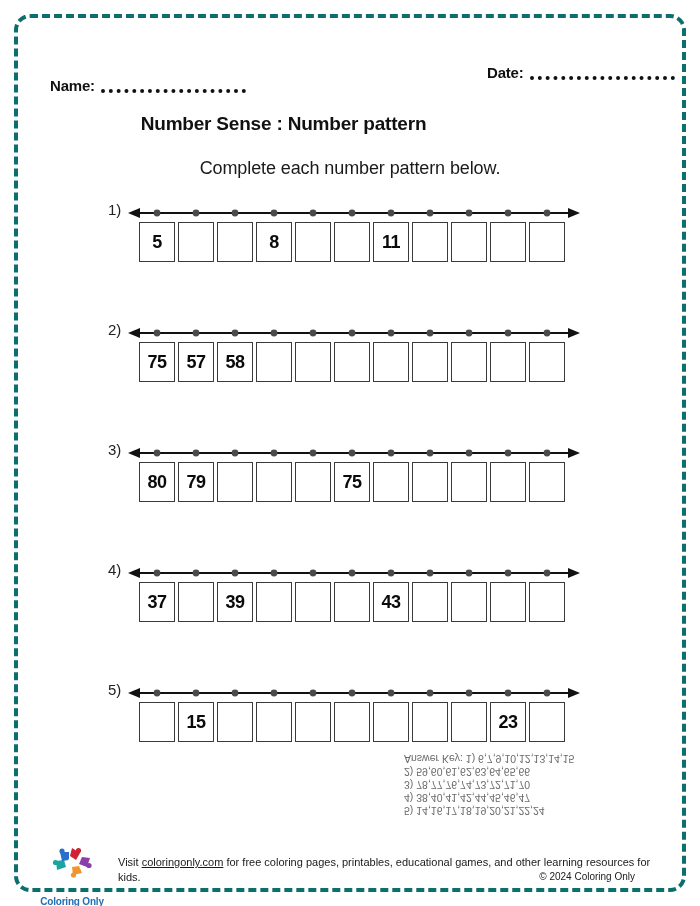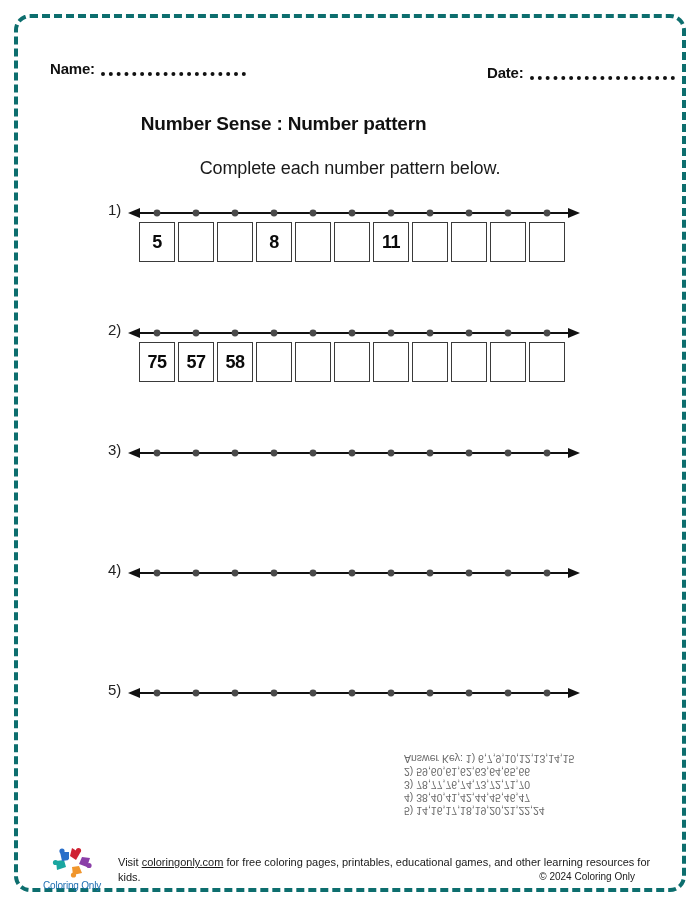--- a/index.html
+++ b/index.html
@@ -38,21 +38,21 @@
     top: 60px;
     width: 600px;
     height: 34px;
   }
   .field {
     position: absolute;
     display: flex;
     align-items: baseline;
     gap: 6px;
   }
-  .field-name { left: 0px; top: 0px; justify-content: center; }
+  .field-name { left: 0px; top: 17px; justify-content: center; }
   .field-date { left: 437px; top: 4px; }
   .field-label {
     font-size: 15px;
     font-weight: bold;
     color: #111111;
     letter-spacing: -0.2px;
     white-space: nowrap;
   }
   .dotline {
     display: inline-block;
@@ -169,23 +169,23 @@
   .logo {
     position: absolute;
     left: 6px;
     top: 0px;
     width: 72px;
     text-align: center;
   }
   .logo svg { display: block; margin: 0 auto; }
   .logo-text {
     font-size: 10px;
-    font-weight: normal;
+    font-weight: bold;
     color: #1f6fb2;
-    margin-top: 1px;
+    margin-top: 17px;
     letter-spacing: -0.2px;
   }
   .footer-text {
     position: absolute;
     left: 88px;
     top: 10px;
     width: 545px;
     font-size: 11px;
     line-height: 15px;
     color: #1a1a1a;
@@ -305,20 +305,33 @@
             <circle cx="146" cy="9" r="3.4" fill="#4a4a4a"></circle>
             <circle cx="185" cy="9" r="3.4" fill="#4a4a4a"></circle>
             <circle cx="224" cy="9" r="3.4" fill="#4a4a4a"></circle>
             <circle cx="263" cy="9" r="3.4" fill="#4a4a4a"></circle>
             <circle cx="302" cy="9" r="3.4" fill="#4a4a4a"></circle>
             <circle cx="341" cy="9" r="3.4" fill="#4a4a4a"></circle>
             <circle cx="380" cy="9" r="3.4" fill="#4a4a4a"></circle>
             <circle cx="419" cy="9" r="3.4" fill="#4a4a4a"></circle>
           </svg>
         </div>
+        <div class="boxes">
+          <div class="cell">80</div>
+          <div class="cell">79</div>
+          <div class="cell empty"></div>
+          <div class="cell empty"></div>
+          <div class="cell empty"></div>
+          <div class="cell">75</div>
+          <div class="cell empty"></div>
+          <div class="cell empty"></div>
+          <div class="cell empty"></div>
+          <div class="cell empty"></div>
+          <div class="cell empty"></div>
+        </div>
       </div>
       <div class="prow">
         <div class="row-num">4)</div>
         <div class="numline">
           <svg width="452" height="18" viewBox="0 0 452 18">
             <line x1="8" y1="9" x2="444" y2="9" stroke="#111111" stroke-width="2.2"></line>
             <polygon points="0,9 12,4 12,14" fill="#111111"></polygon>
             <polygon points="452,9 440,4 440,14" fill="#111111"></polygon>
             <circle cx="29" cy="9" r="3.4" fill="#4a4a4a"></circle>
             <circle cx="68" cy="9" r="3.4" fill="#4a4a4a"></circle>
@@ -326,20 +339,33 @@
             <circle cx="146" cy="9" r="3.4" fill="#4a4a4a"></circle>
             <circle cx="185" cy="9" r="3.4" fill="#4a4a4a"></circle>
             <circle cx="224" cy="9" r="3.4" fill="#4a4a4a"></circle>
             <circle cx="263" cy="9" r="3.4" fill="#4a4a4a"></circle>
             <circle cx="302" cy="9" r="3.4" fill="#4a4a4a"></circle>
             <circle cx="341" cy="9" r="3.4" fill="#4a4a4a"></circle>
             <circle cx="380" cy="9" r="3.4" fill="#4a4a4a"></circle>
             <circle cx="419" cy="9" r="3.4" fill="#4a4a4a"></circle>
           </svg>
         </div>
+        <div class="boxes">
+          <div class="cell">37</div>
+          <div class="cell empty"></div>
+          <div class="cell">39</div>
+          <div class="cell empty"></div>
+          <div class="cell empty"></div>
+          <div class="cell empty"></div>
+          <div class="cell">43</div>
+          <div class="cell empty"></div>
+          <div class="cell empty"></div>
+          <div class="cell empty"></div>
+          <div class="cell empty"></div>
+        </div>
       </div>
       <div class="prow">
         <div class="row-num">5)</div>
         <div class="numline">
           <svg width="452" height="18" viewBox="0 0 452 18">
             <line x1="8" y1="9" x2="444" y2="9" stroke="#111111" stroke-width="2.2"></line>
             <polygon points="0,9 12,4 12,14" fill="#111111"></polygon>
             <polygon points="452,9 440,4 440,14" fill="#111111"></polygon>
             <circle cx="29" cy="9" r="3.4" fill="#4a4a4a"></circle>
             <circle cx="68" cy="9" r="3.4" fill="#4a4a4a"></circle>
@@ -347,20 +373,33 @@
             <circle cx="146" cy="9" r="3.4" fill="#4a4a4a"></circle>
             <circle cx="185" cy="9" r="3.4" fill="#4a4a4a"></circle>
             <circle cx="224" cy="9" r="3.4" fill="#4a4a4a"></circle>
             <circle cx="263" cy="9" r="3.4" fill="#4a4a4a"></circle>
             <circle cx="302" cy="9" r="3.4" fill="#4a4a4a"></circle>
             <circle cx="341" cy="9" r="3.4" fill="#4a4a4a"></circle>
             <circle cx="380" cy="9" r="3.4" fill="#4a4a4a"></circle>
             <circle cx="419" cy="9" r="3.4" fill="#4a4a4a"></circle>
           </svg>
         </div>
+        <div class="boxes">
+          <div class="cell empty"></div>
+          <div class="cell">15</div>
+          <div class="cell empty"></div>
+          <div class="cell empty"></div>
+          <div class="cell empty"></div>
+          <div class="cell empty"></div>
+          <div class="cell empty"></div>
+          <div class="cell empty"></div>
+          <div class="cell empty"></div>
+          <div class="cell">23</div>
+          <div class="cell empty"></div>
+        </div>
       </div>
     </div>
 
   <div class="answer-key" id="answer-key">
       <div class="ak-line">5) 14,16,17,18,19,20,21,22,24</div>
       <div class="ak-line">4) 38,40,41,42,44,45,46,47</div>
       <div class="ak-line">3) 78,77,76,74,73,72,71,70</div>
       <div class="ak-line">2) 59,60,61,62,63,64,65,66</div>
       <div class="ak-line">Answer Key:   1) 6,7,9,10,12,13,14,15</div>
     </div>

